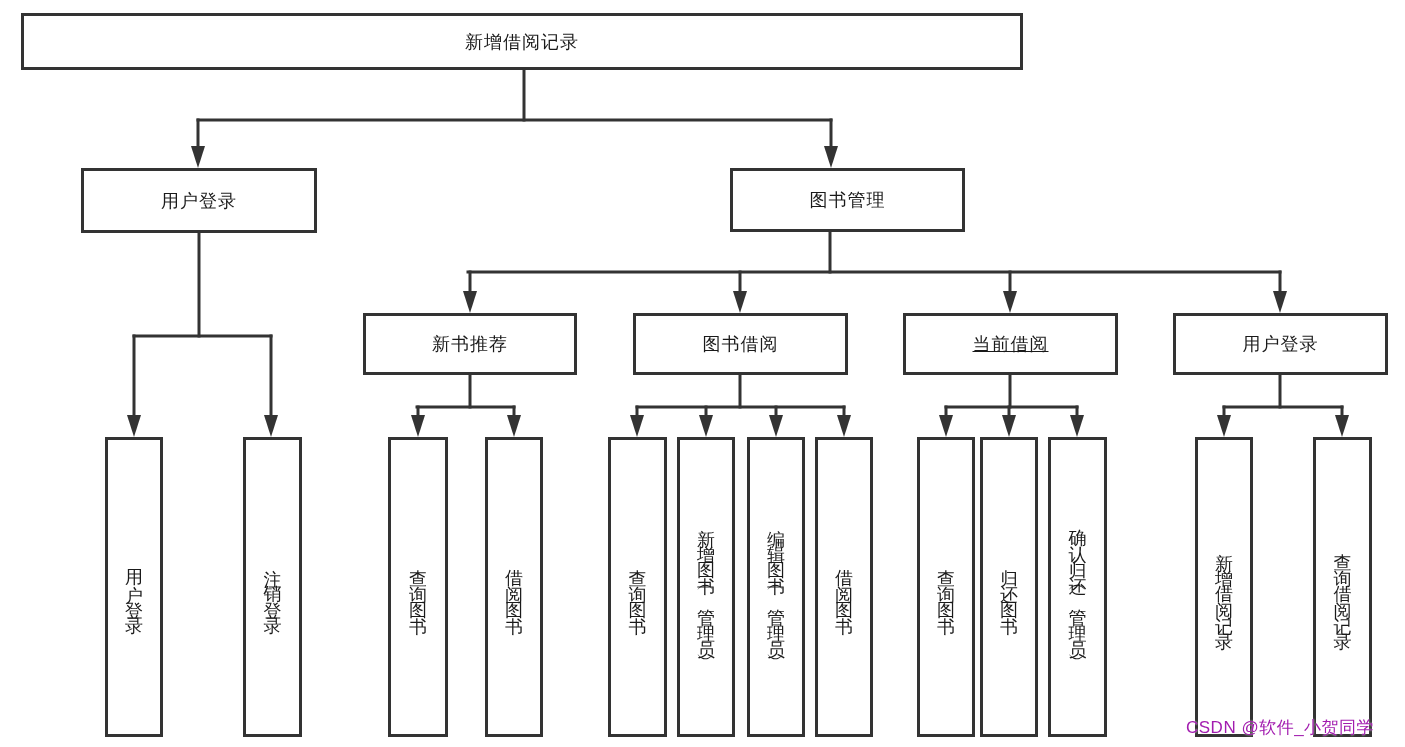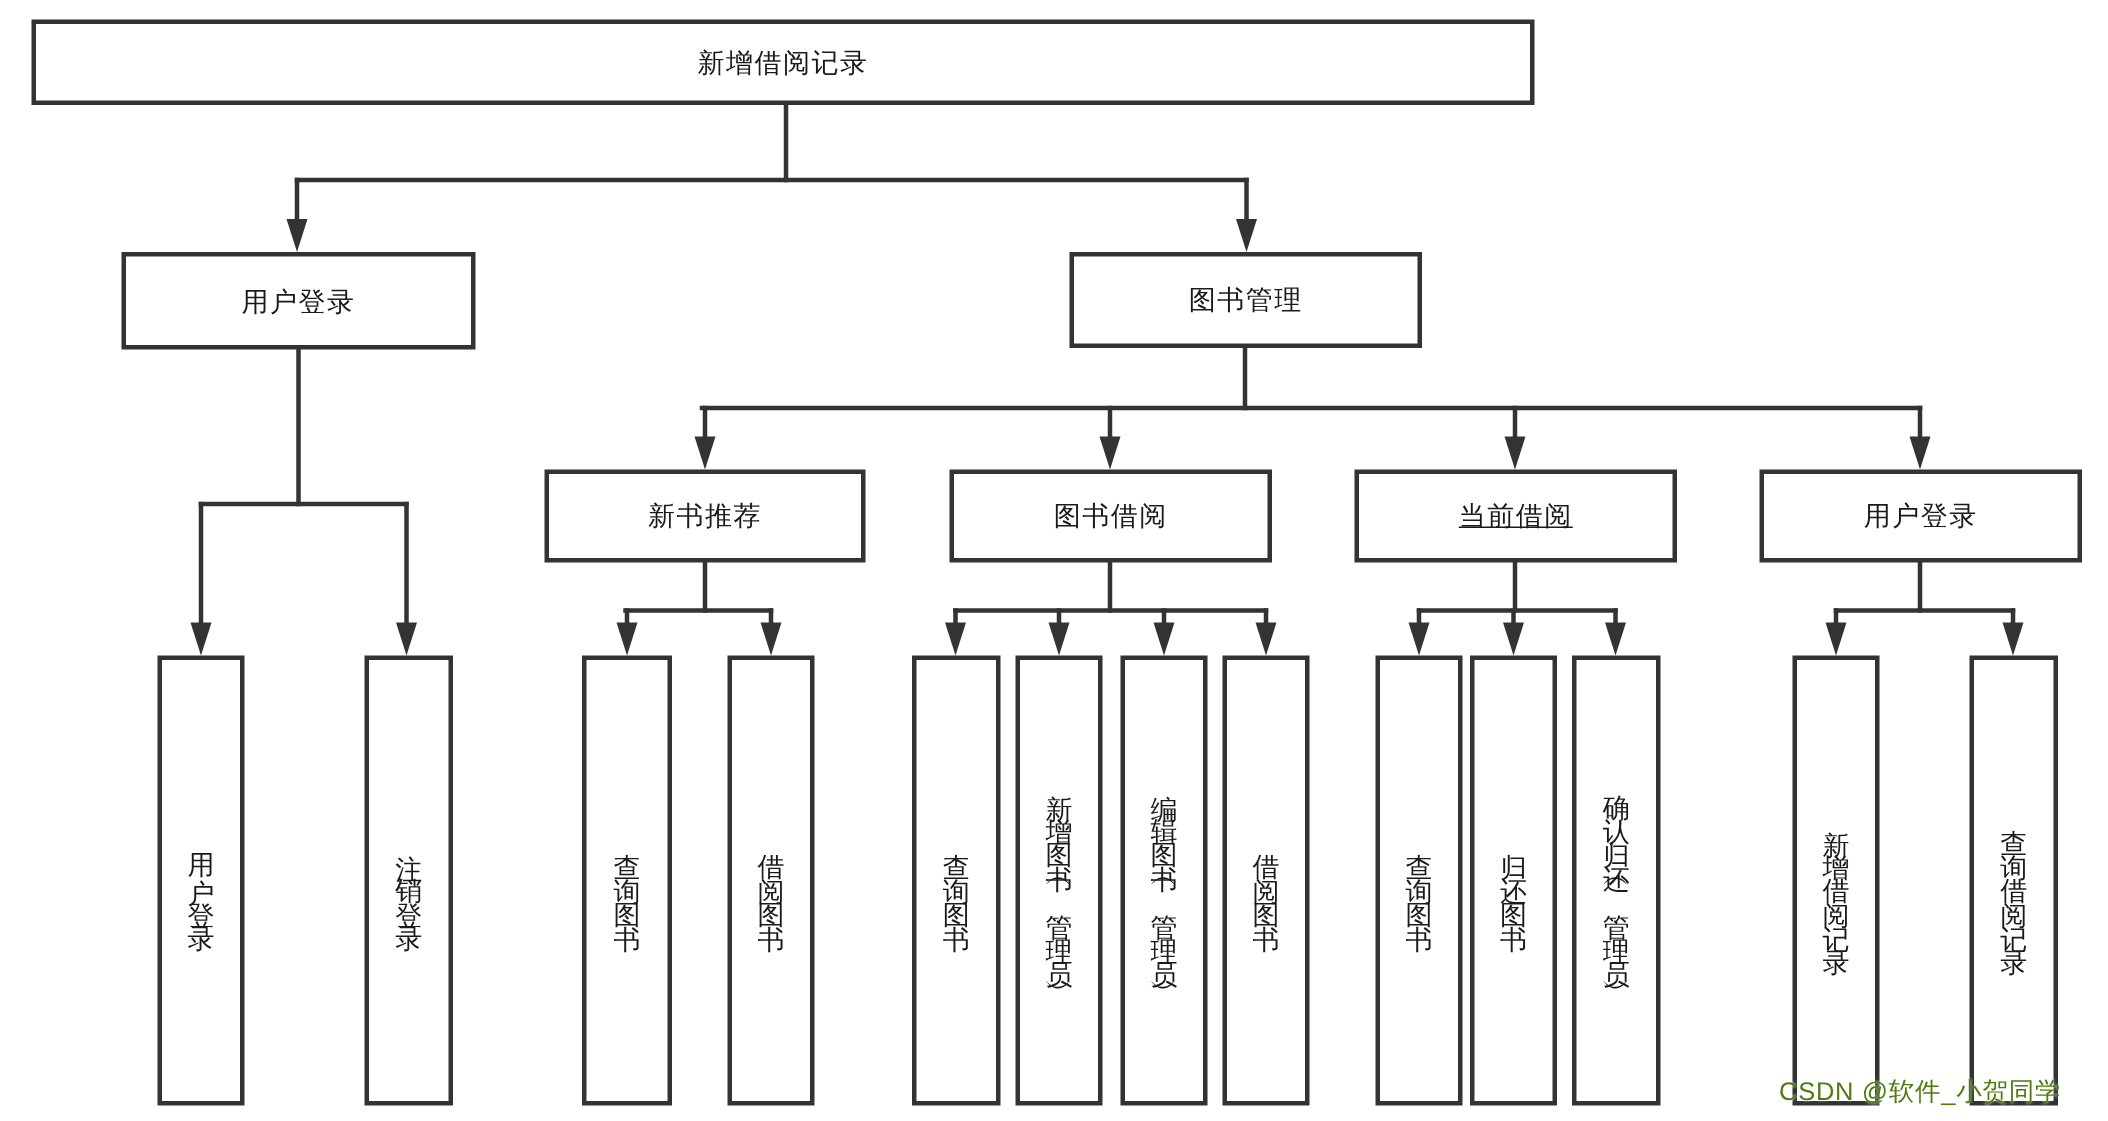--- a/index.html
+++ b/index.html
@@ -15,21 +15,21 @@
   }
   .hbox{font-size:18px;letter-spacing:1px;}
   .vbox{
     font-size:18px;
     writing-mode:vertical-rl;
     letter-spacing:16px;
     text-indent:0;
   }
   .watermark{
     position:absolute;left:1186px;top:716px;z-index:3;
-    font-size:17px;color:#4d7c0f;letter-spacing:0.5px;white-space:nowrap;
+    font-size:17px;color:#a21caf;letter-spacing:0.5px;white-space:nowrap;
     text-shadow:0 0 2px #ffffff;
   }
 </style>
 </head>
 <body>
 
 <div class="stage">
 
   <svg class="wires" width="1405" height="747" viewBox="0 0 1405 747" aria-hidden="true">
     <g stroke="#333333" stroke-width="3" fill="none" stroke-linecap="square">
@@ -92,21 +92,21 @@
       <path d="M1002 415 L1016 415 L1009 437 Z"></path>
       <path d="M1070 415 L1084 415 L1077 437 Z"></path>
       <path d="M1217 415 L1231 415 L1224 437 Z"></path>
       <path d="M1335 415 L1349 415 L1342 437 Z"></path>
     </g>
   </svg>
 
   <div class="box hbox" style="left:21px;top:13px;width:1002px;height:57px;">新增借阅记录</div>
 
   <div class="box hbox" style="left:81px;top:168px;width:236px;height:65px;">用户登录</div>
-  <div class="box hbox" style="left:713px;top:168px;width:235px;height:64px;">图书管理</div>
+  <div class="box hbox" style="left:730px;top:168px;width:235px;height:64px;">图书管理</div>
 
   <div class="box hbox" style="left:633px;top:313px;width:215px;height:62px;">图书借阅</div>
   <div class="box hbox" style="left:363px;top:313px;width:214px;height:62px;">新书推荐</div>
   <div class="box hbox" style="left:903px;top:313px;width:215px;height:62px;text-decoration:underline;">当前借阅</div>
   <div class="box hbox" style="left:1173px;top:313px;width:215px;height:62px;">用户登录</div>
 
   <div class="box vbox" style="left:105px;top:437px;width:58px;height:300px;">用户登录</div>
   <div class="box vbox" style="left:243px;top:437px;width:59px;height:300px;">注销登录</div>
 
   <div class="box vbox" style="left:388px;top:437px;width:60px;height:300px;">查询图书</div>

